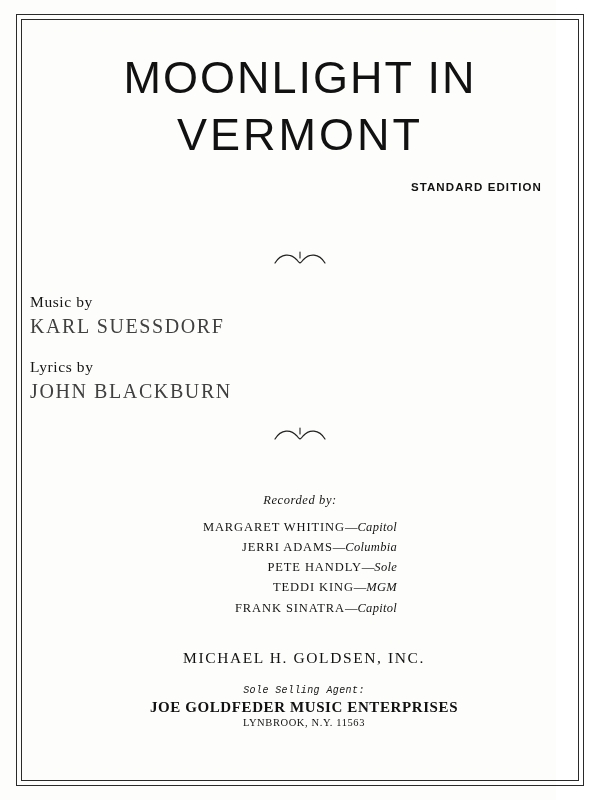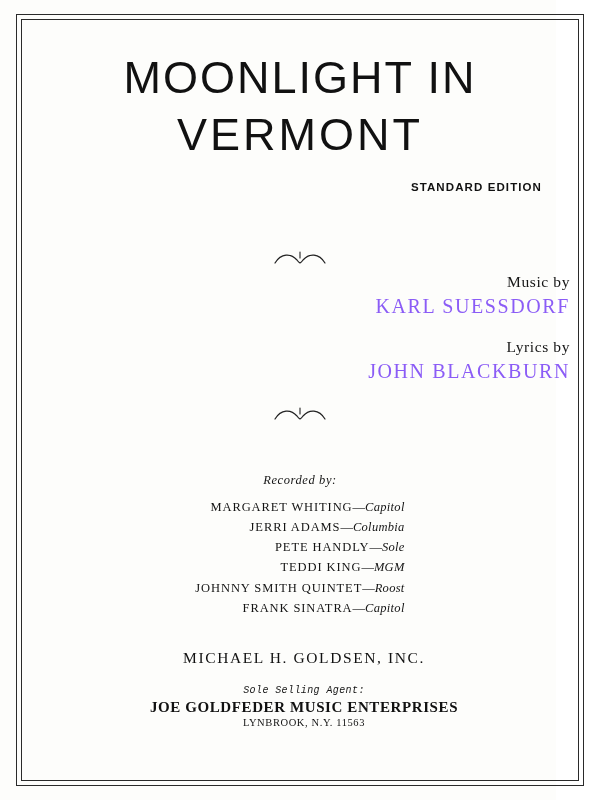--- a/index.html
+++ b/index.html
@@ -89,34 +89,35 @@
     font-size: 22px;
     line-height: 1;
     font-family: "DejaVu Sans", sans-serif;
   }
   .ornament svg { display: inline-block; }
   .ornament-top { margin-top: 56px; }
   .ornament-bottom { margin-top: 22px; }
 
   
   .credits {
-    text-align: right;
+    text-align: left;
+    margin-top: 20px;
   }
   .credit-role {
     font-family: "Liberation Serif", serif;
     font-size: 15.5px;
     letter-spacing: 0.6px;
     color: #161616;
     margin-bottom: 4px;
   }
   .credit-name {
     font-family: "Liberation Serif", serif;
     font-size: 20px;
     letter-spacing: 1.6px;
-    color: #8b5cf6;
+    color: #404040;
   }
   .credit-gap { height: 20px; }
 
   
   .recorded {
     margin-top: 44px;
     text-align: center;
   }
   .recorded-head {
     font-family: "Liberation Serif", serif;
@@ -237,23 +238,20 @@
         <div class="rec-item">
           <span>JERRI ADAMS</span><span class="rec-dash">—</span><span class="rec-label">Columbia</span>
         </div>
         <div class="rec-item">
           <span>PETE HANDLY</span><span class="rec-dash">—</span><span class="rec-label">Sole</span>
         </div>
         <div class="rec-item">
           <span>TEDDI KING</span><span class="rec-dash">—</span><span class="rec-label">MGM</span>
         </div>
         <div class="rec-item">
-          <span>JOHNNY SMITH QUINTET</span><span class="rec-dash">—</span><span class="rec-label">Roost</span>
-        </div>
-        <div class="rec-item">
           <span>FRANK SINATRA</span><span class="rec-dash">—</span><span class="rec-label">Capitol</span>
         </div>
       </div>
     </div>
 
     <div class="publisher">
       <div class="pub-main">MICHAEL H. GOLDSEN, INC.</div>
       <div class="pub-sub">Sole Selling Agent:</div>
       <div class="pub-agent">JOE GOLDFEDER MUSIC ENTERPRISES</div>
       <div class="pub-city">LYNBROOK, N.Y. 11563</div>

